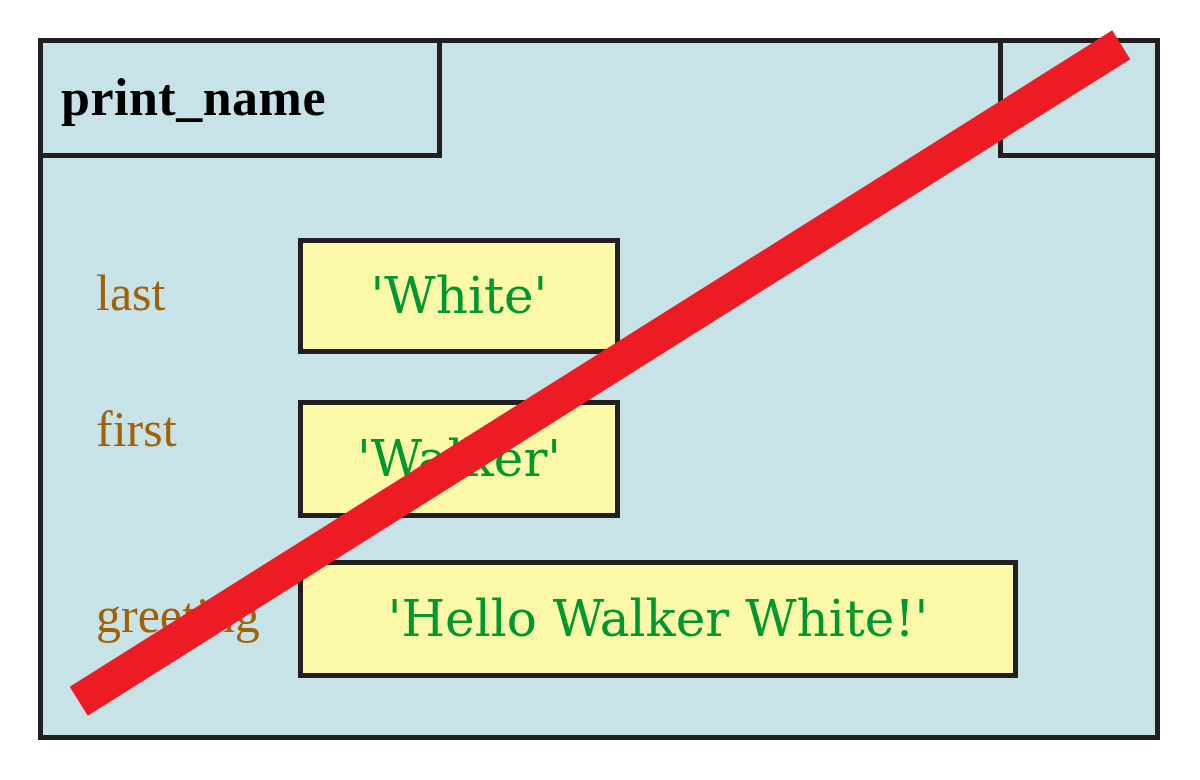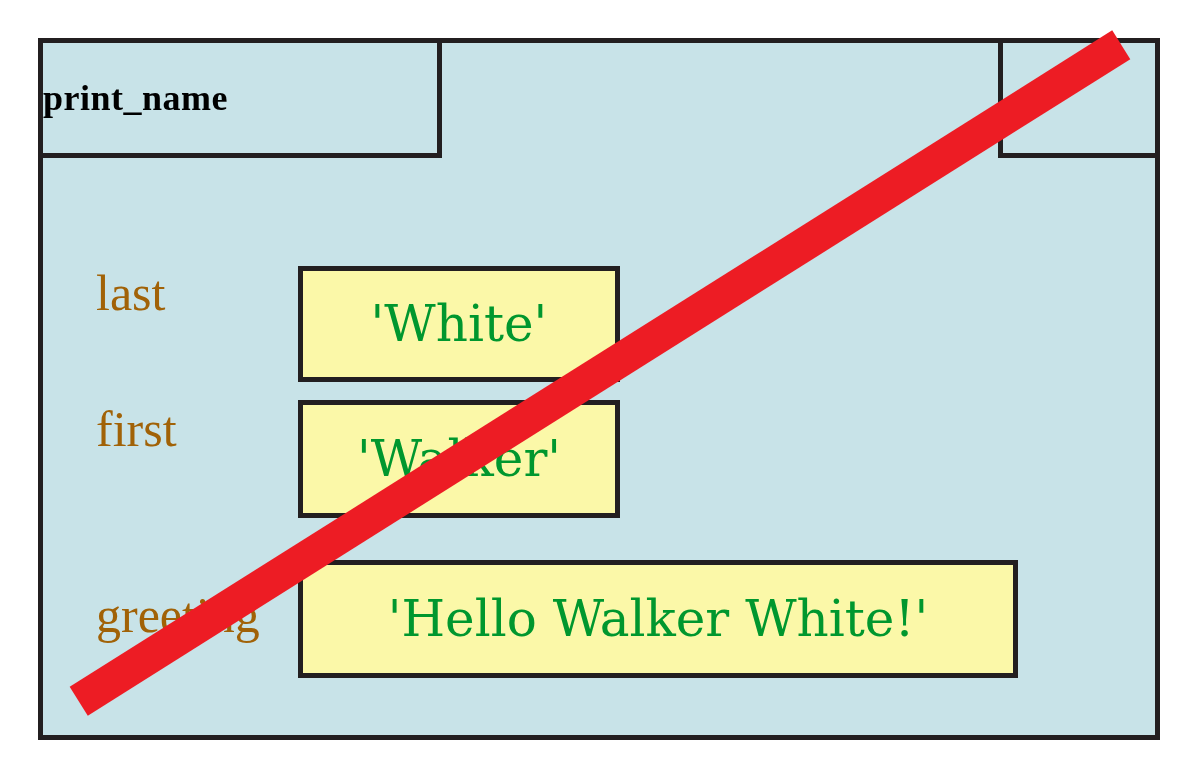--- a/index.html
+++ b/index.html
@@ -43,23 +43,24 @@
     width: 404px;
     height: 120px;
     background: #c8e3e8;
     border: 5px solid #231f20;
     box-sizing: border-box;
     display: flex;
     align-items: center;
   }
   .frame-title {
     font-weight: bold;
-    font-size: 36px;
+    font-size: 52px;
     line-height: 1;
     color: #000000;
+    padding-left: 18px;
     letter-spacing: 0.5px;
     white-space: nowrap;
     text-align: right;
   }
 
   
   .header-divider-v {
     position: absolute;
     left: 998px;
     top: 38px;
@@ -100,21 +101,21 @@
     line-height: 1;
     color: #00972e;
     white-space: nowrap;
   }
 
   
   .row-last  .lbl { left: 96px;  top: 268px; }
   .row-first .lbl { left: 96px;  top: 404px; }
   .row-greet .lbl { left: 96px;  top: 590px; }
 
-  .box-last  { left: 298px; top: 238px; width: 322px; height: 116px; margin-top: 28px; }
+  .box-last  { left: 298px; top: 238px; width: 322px; height: 116px; }
   .box-first { left: 298px; top: 400px; width: 322px; height: 118px; }
   .box-greet { left: 298px; top: 560px; width: 720px; height: 118px; }
 
   
   .strike {
     position: absolute;
     left: -16px;
     top: 356px;
     width: 1232px;
     height: 34px;

